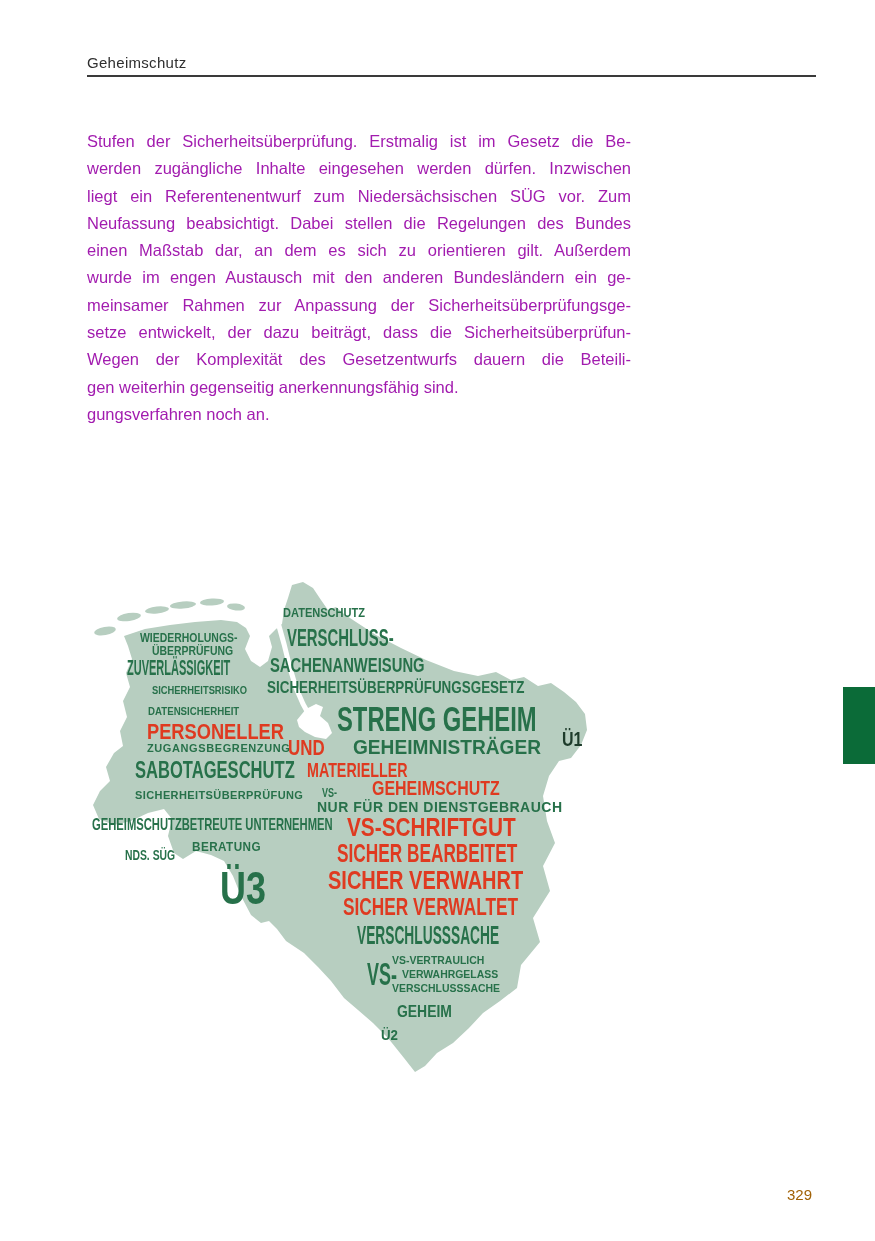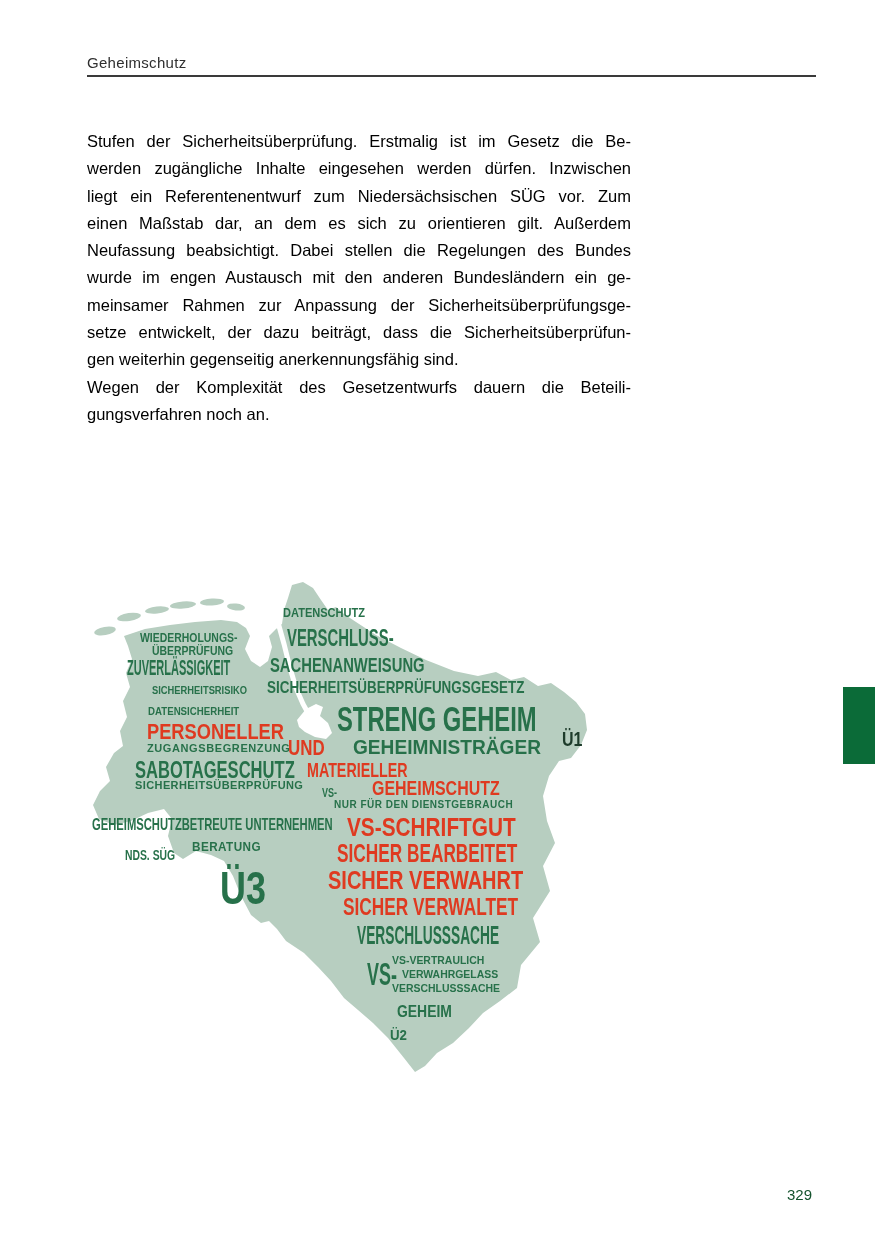--- a/index.html
+++ b/index.html
@@ -10,59 +10,59 @@
   
   .header-label{
     position:absolute;left:87px;top:54px;font-size:15px;color:#2f2f2f;letter-spacing:.3px;
   }
   .header-rule{
     position:absolute;left:87px;top:75px;width:729px;height:1.5px;background:#3a3a3a;
   }
   
   .bodytext{
     position:absolute;left:87px;top:128px;width:544px;
-    font-size:16.5px;line-height:27.3px;color:#000000;
+    font-size:16.5px;line-height:27.3px;color:#a21caf;
   }
   .bodytext .ln{text-align:justify;text-align-last:justify;}
   .bodytext .ln.last{text-align:left;text-align-last:left;}
   
   .cloud{position:absolute;left:85px;top:580px;width:560px;height:500px;}
   .cloud svg{position:absolute;left:0;top:0;}
   .cw{
     position:absolute;font-weight:bold;white-space:nowrap;line-height:1;
     transform-origin:left top;transform:scaleX(var(--sx,1));
     font-family:"Liberation Sans",sans-serif;
   }
   .g{color:#27714a}
   .r{color:#df3a20}
   .d{color:#1d3b2a}
   
   .section-tab{position:absolute;left:843px;top:687px;width:32px;height:77px;background:#0b6b38;}
   
-  .page-number{position:absolute;left:787px;top:1186px;font-size:15px;color:#14532d;}
+  .page-number{position:absolute;left:787px;top:1186px;font-size:15px;color:#a16207;}
 </style>
 </head>
 <body>
 
 <div class="page">
 
   <div class="header-label">Geheimschutz</div>
   <div class="header-rule"></div>
 
   <div class="bodytext">
     <div class="ln">Stufen der Sicherheitsüberprüfung. Erstmalig ist im Gesetz die Be-</div>
     <div class="ln">werden zugängliche Inhalte eingesehen werden dürfen. Inzwischen</div>
     <div class="ln">liegt ein Referentenentwurf zum Niedersächsischen SÜG vor. Zum</div>
+    <div class="ln">Neufassung beabsichtigt. Dabei stellen die Regelungen des Bundes</div>
     <div class="ln">einen Maßstab dar, an dem es sich zu orientieren gilt. Außerdem</div>
-    <div class="ln">Neufassung beabsichtigt. Dabei stellen die Regelungen des Bundes</div>
     <div class="ln">wurde im engen Austausch mit den anderen Bundesländern ein ge-</div>
     <div class="ln">meinsamer Rahmen zur Anpassung der Sicherheitsüberprüfungsge-</div>
     <div class="ln">setze entwickelt, der dazu beiträgt, dass die Sicherheitsüberprüfun-</div>
+    <div class="ln">Wegen der Komplexität des Gesetzentwurfs dauern die Beteili-</div>
     <div class="ln last">gen weiterhin gegenseitig anerkennungsfähig sind.</div>
-    <div class="ln">Wegen der Komplexität des Gesetzentwurfs dauern die Beteili-</div>
     <div class="ln last">gungsverfahren noch an.</div>
   </div>
 
   <div class="cloud">
     <svg width="560" height="500" viewBox="0 0 560 500">
       <g fill="#b7cec0">
         <path d="M207 5 L218 2 L228 8 L236 20 L243 30 L251 27 L259 34 L271 42 L291 55 L316 68 L341 80 L369 91 L393 96 L411 92 L426 100 L439 97 L453 106 L466 103 L479 112 L491 122 L500 134 L502 150 L496 165 L486 178 L474 181 L464 196 L458 216 L462 241 L470 263 L458 286 L465 311 L448 338 L455 362 L436 385 L432 408 L415 421 L398 433 L384 448 L368 463 L352 473 L340 486 L330 492 L319 478 L303 458 L288 443 L273 430 L259 418 L246 401 L233 387 L219 373 L201 361 L192 349 L184 341 L176 343 L166 335 L156 316 L148 296 L139 281 L126 275 L111 271 L98 279 L89 273 L83 256 L87 239 L79 229 L63 233 L46 241 L29 245 L14 239 L8 225 L15 211 L25 201 L21 187 L29 173 L38 166 L35 151 L42 137 L38 121 L45 107 L41 93 L47 79 L43 66 L39 56 L60 49 L85 45 L110 42 L136 40 L152 42 L161 48 L165 56 L160 69 L166 81 L175 87 L183 81 L187 67 L184 56 L191 49 L197 44 L199 30 L203 18 Z"></path>
         <ellipse cx="20" cy="51" rx="11" ry="4" transform="rotate(-10 20 51)"></ellipse>
         <ellipse cx="44" cy="37" rx="12" ry="4" transform="rotate(-8 44 37)"></ellipse>
         <ellipse cx="72" cy="30" rx="12" ry="3.5" transform="rotate(-6 72 30)"></ellipse>
@@ -85,37 +85,37 @@
     <span class="cw g" style="left:63px;top:126px;font-size:11px;--sx:.88">DATENSICHERHEIT</span>
     <span class="cw g" style="left:252px;top:121px;font-size:35px;--sx:.68">STRENG GEHEIM</span>
     <span class="cw r" style="left:62px;top:141px;font-size:22px;--sx:.83">PERSONELLER</span>
     <span class="cw g" style="left:268px;top:156px;font-size:21px;--sx:.91">GEHEIMNISTRÄGER</span>
     <span class="cw d" style="left:477px;top:149px;font-size:20px;--sx:.80">Ü1</span>
     <span class="cw g" style="left:62px;top:163px;font-size:11px;--sx:1;letter-spacing:.6px">ZUGANGSBEGRENZUNG</span>
     <span class="cw r" style="left:203px;top:157px;font-size:22px;--sx:.77">UND</span>
     <span class="cw g" style="left:50px;top:179px;font-size:23px;--sx:.72">SABOTAGESCHUTZ</span>
     <span class="cw r" style="left:222px;top:179px;font-size:21px;--sx:.68">MATERIELLER</span>
     <span class="cw r" style="left:287px;top:197px;font-size:21px;--sx:.76">GEHEIMSCHUTZ</span>
-    <span class="cw g" style="left:50px;top:200px;font-size:11px;--sx:1;letter-spacing:.4px">SICHERHEITSÜBERPRÜFUNG</span>
+    <span class="cw g" style="left:50px;top:210px;font-size:11px;--sx:1;letter-spacing:.4px">SICHERHEITSÜBERPRÜFUNG</span>
     <span class="cw g" style="left:237px;top:207px;font-size:12px;--sx:.75">VS-</span>
-    <span class="cw g" style="left:249px;top:220px;font-size:10px;--sx:1;letter-spacing:.5px">NUR FÜR DEN DIENSTGEBRAUCH</span>
+    <span class="cw g" style="left:232px;top:220px;font-size:14px;--sx:1;letter-spacing:.5px">NUR FÜR DEN DIENSTGEBRAUCH</span>
     <span class="cw g" style="left:7px;top:236px;font-size:17px;--sx:.66">GEHEIMSCHUTZBETREUTE UNTERNEHMEN</span>
     <span class="cw r" style="left:262px;top:234px;font-size:26px;--sx:.80">VS-SCHRIFTGUT</span>
     <span class="cw g" style="left:107px;top:260px;font-size:13px;--sx:.90;letter-spacing:.5px">BERATUNG</span>
     <span class="cw g" style="left:40px;top:268px;font-size:14px;--sx:.74">NDS. SÜG</span>
     <span class="cw r" style="left:252px;top:261px;font-size:25px;--sx:.69">SICHER BEARBEITET</span>
     <span class="cw r" style="left:243px;top:288px;font-size:25px;--sx:.80">SICHER VERWAHRT</span>
     <span class="cw g" style="left:135px;top:285px;font-size:46px;--sx:.78">Ü3</span>
     <span class="cw r" style="left:258px;top:315px;font-size:24px;--sx:.72">SICHER VERWALTET</span>
     <span class="cw g" style="left:272px;top:343px;font-size:25px;--sx:.55">VERSCHLUSSSACHE</span>
     <span class="cw g" style="left:307px;top:375px;font-size:11px;--sx:.95">VS-VERTRAULICH</span>
     <span class="cw g" style="left:282px;top:379px;font-size:31px;--sx:.58">VS-</span>
     <span class="cw g" style="left:317px;top:389px;font-size:11px;--sx:.95">VERWAHRGELASS</span>
     <span class="cw g" style="left:307px;top:403px;font-size:11px;--sx:.95">VERSCHLUSSSACHE</span>
     <span class="cw g" style="left:312px;top:424px;font-size:16px;--sx:.87">GEHEIM</span>
-    <span class="cw g" style="left:305px;top:448px;font-size:14px;--sx:.95">Ü2</span>
+    <span class="cw g" style="left:296px;top:448px;font-size:14px;--sx:.95">Ü2</span>
   </div>
 
   <div class="section-tab"></div>
 
   <div class="page-number">329</div>
 
 </div>
 
 </body></html>

